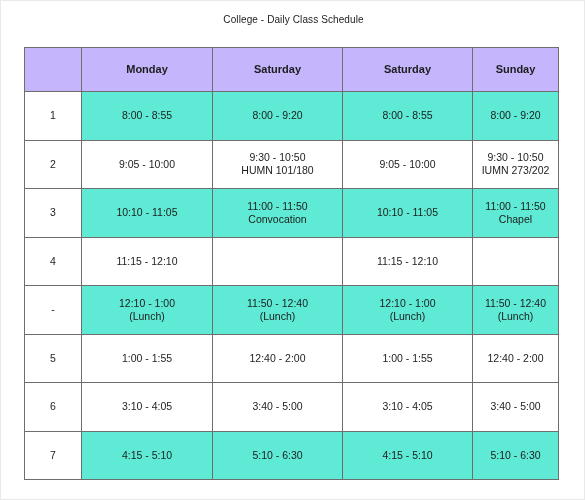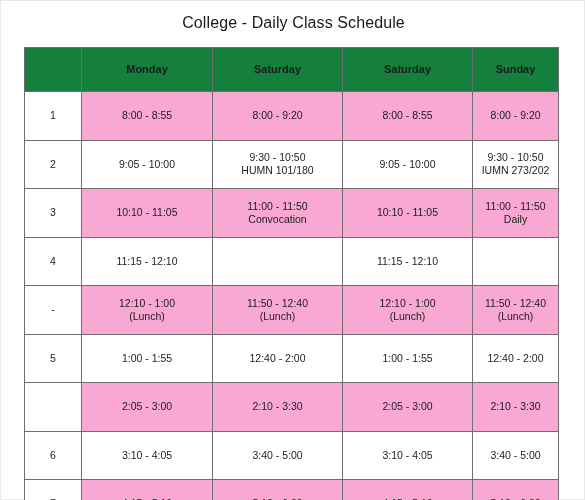--- a/index.html
+++ b/index.html
@@ -23,21 +23,21 @@
     background: #ffffff;
     border: 1px solid #e9e9e9;
   }
 
   .page-title {
     position: absolute;
     top: 13px;
     left: 0;
     width: 585px;
     text-align: center;
-    font-size: 16px;
+    font-size: 10px;
     color: #1a1a1a;
     letter-spacing: 0.1px;
   }
 
   .schedule-wrap {
     position: absolute;
     left: 23px;
     top: 46px;
     width: 534px;
     height: 432px;
@@ -59,39 +59,39 @@
     font-size: 10.5px;
     color: #1c1c1c;
     padding: 2px 3px;
     line-height: 1.25;
     font-weight: normal;
   }
 
   table.schedule th {
     font-weight: bold;
     font-size: 11px;
-    background: #15803d;
+    background: #c4b5fd;
   }
 
   col.c-num    { width: 57px; }
   col.c-mon    { width: 131px; }
   col.c-tue    { width: 130px; }
   col.c-wed    { width: 130px; }
   col.c-thu    { width: 86px; }
 
   tr.head-row { height: 44px; }
   tr.data-row { height: 48.5px; }
 
   td.num {
     font-weight: bold;
     font-size: 11px;
     background: #ffffff;
   }
 
-  td.shaded { background: #f9a8d4; }
+  td.shaded { background: #5eead4; }
   td.plain  { background: #ffffff; }
 
   td.dash {
     color: #b4b4b4;
     font-weight: normal;
     font-size: 9px;
   }
 
   .cell-line { display: block; }
 </style>
@@ -160,21 +160,21 @@
             </td>
             <td class="shaded">
               <span class="cell-line">11:00 - 11:50</span>
               <span class="cell-line">Convocation</span>
             </td>
             <td class="shaded">
               <span class="cell-line">10:10 - 11:05</span>
             </td>
             <td class="shaded">
               <span class="cell-line">11:00 - 11:50</span>
-              <span class="cell-line">Daily</span>
+              <span class="cell-line">Chapel</span>
             </td>
           </tr>
           <tr class="data-row">
             <td class="num">4</td>
             <td class="plain">
               <span class="cell-line">11:15 - 12:10</span>
             </td>
             <td class="plain"></td>
             <td class="plain">
               <span class="cell-line">11:15 - 12:10</span>
@@ -206,35 +206,20 @@
               <span class="cell-line">1:00 - 1:55</span>
             </td>
             <td class="plain">
               <span class="cell-line">12:40 - 2:00</span>
             </td>
             <td class="plain">
               <span class="cell-line">1:00 - 1:55</span>
             </td>
             <td class="plain">
               <span class="cell-line">12:40 - 2:00</span>
-            </td>
-          </tr>
-          <tr class="data-row">
-            <td class="num"></td>
-            <td class="shaded">
-              <span class="cell-line">2:05 - 3:00</span>
-            </td>
-            <td class="shaded">
-              <span class="cell-line">2:10 - 3:30</span>
-            </td>
-            <td class="shaded">
-              <span class="cell-line">2:05 - 3:00</span>
-            </td>
-            <td class="shaded">
-              <span class="cell-line">2:10 - 3:30</span>
             </td>
           </tr>
           <tr class="data-row">
             <td class="num">6</td>
             <td class="plain">
               <span class="cell-line">3:10 - 4:05</span>
             </td>
             <td class="plain">
               <span class="cell-line">3:40 - 5:00</span>
             </td>

